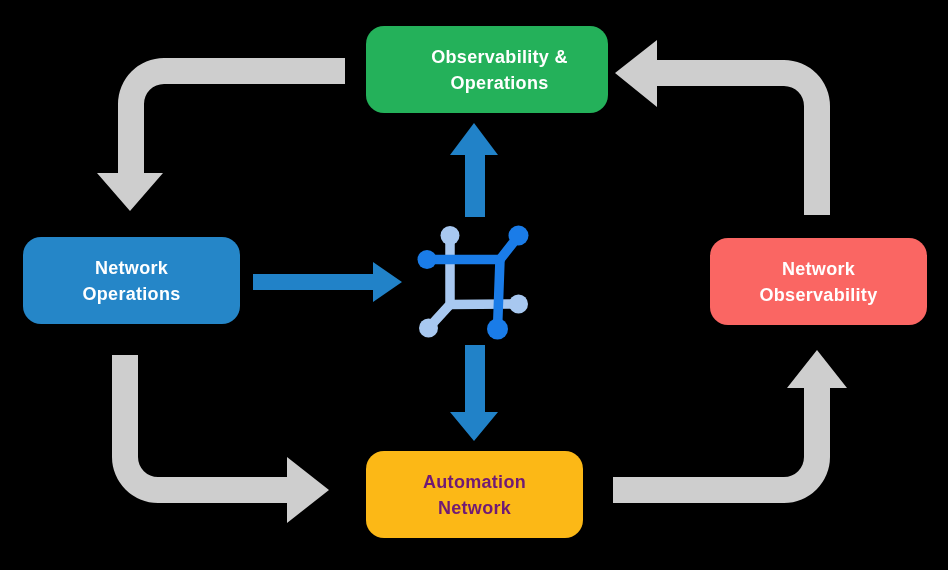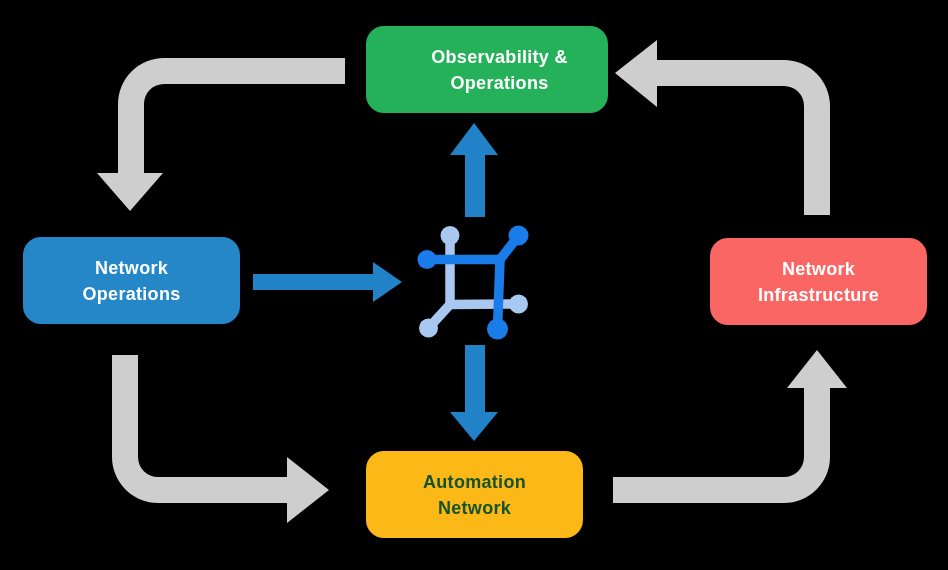--- a/index.html
+++ b/index.html
@@ -89,21 +89,21 @@
     <span class="node-line">Operations</span>
   </div>
 
   <div class="node node-operations" style="background: rgb(37, 134, 200); color: rgb(255, 255, 255);">
     <span class="node-line">Network</span>
     <span class="node-line">Operations</span>
   </div>
 
   <div class="node node-infrastructure" style="background: rgb(250, 102, 99); color: rgb(255, 255, 255);">
     <span class="node-line">Network</span>
-    <span class="node-line">Infrastructure</span>
+    <span class="node-line">Observability</span>
   </div>
 
-  <div class="node node-tooling" style="background: rgb(252, 184, 22); color: #14532d;">
+  <div class="node node-tooling" style="background: rgb(252, 184, 22); color: #701a75;">
     <span class="node-line">Automation</span>
     <span class="node-line">Network</span>
   </div>
 
 </div>
 
 </body></html>

